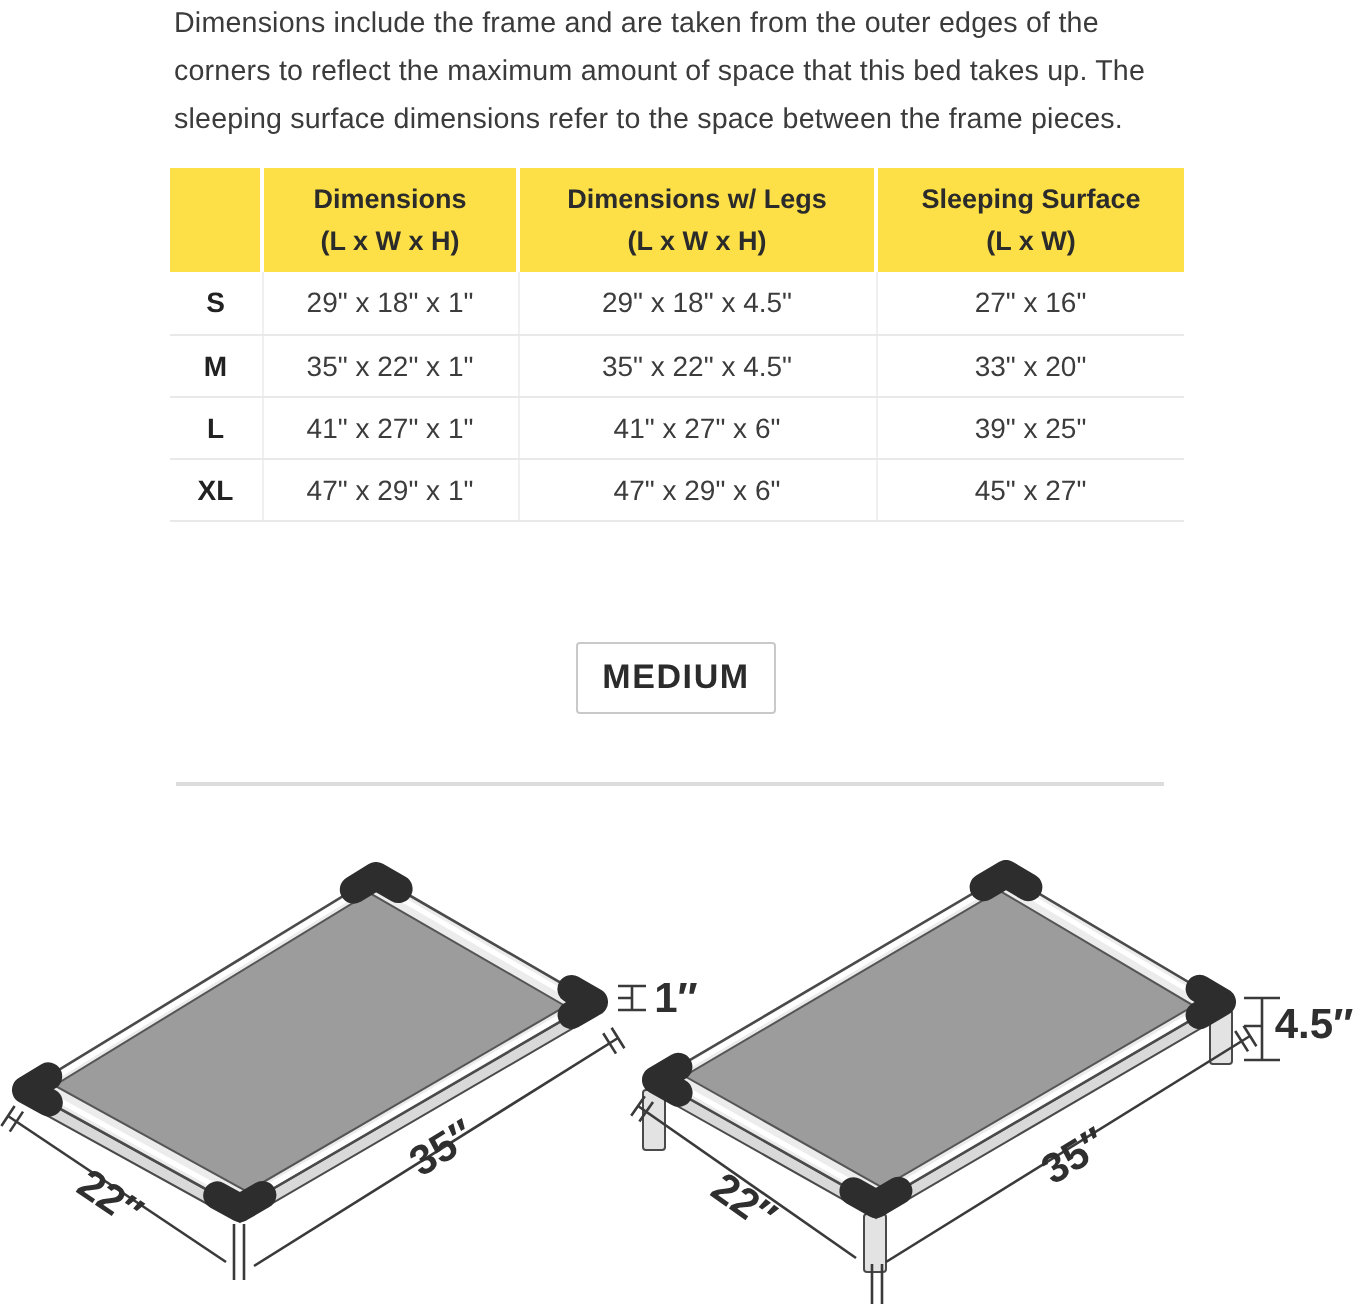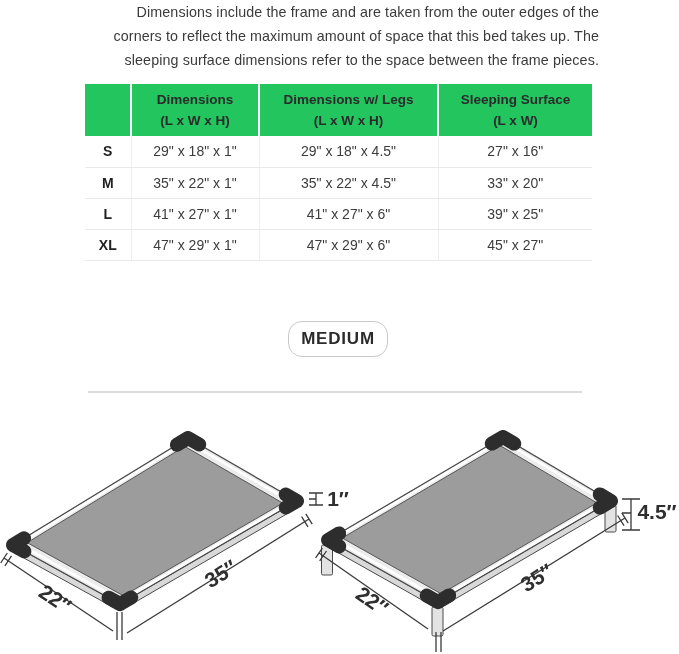--- a/index.html
+++ b/index.html
@@ -19,37 +19,36 @@
   
   .intro {
     position: absolute;
     left: 87px;
     top: 0px;
     width: 512px;
     font-size: 14.3px;
     line-height: 24px;
     color: #3b3b3b;
     letter-spacing: 0.1px;
-    text-align: right;
   }
   
   table.size-table {
     position: absolute;
     left: 85px;
     top: 84px;
     width: 507px;
     border-collapse: collapse;
     table-layout: fixed;
   }
   table.size-table col.c-size  { width: 46px; }
   table.size-table col.c-dims  { width: 128px; }
   table.size-table col.c-legs  { width: 179px; }
   table.size-table col.c-sleep { width: 154px; }
   table.size-table thead th {
-    background: #22c55e;
+    background: #fde047;
     height: 52px;
     font-size: 13.5px;
     font-weight: bold;
     color: #2b2b2b;
     text-align: center;
     vertical-align: middle;
     line-height: 21px;
     border-left: 2px solid #ffffff;
   }
   table.size-table thead th:first-child { border-left: none; }
@@ -71,21 +70,21 @@
   }
   
   .size-btn {
     position: absolute;
     left: 288px;
     top: 321px;
     width: 100px;
     height: 36px;
     background: #ffffff;
     border: 1px solid #c9c9c9;
-    border-radius: 14px;
+    border-radius: 2px;
     font-family: "Liberation Sans", sans-serif;
     font-size: 17px;
     font-weight: bold;
     letter-spacing: 0.8px;
     color: #2b2b2b;
     cursor: pointer;
   }
   
   .divider {
     position: absolute;

